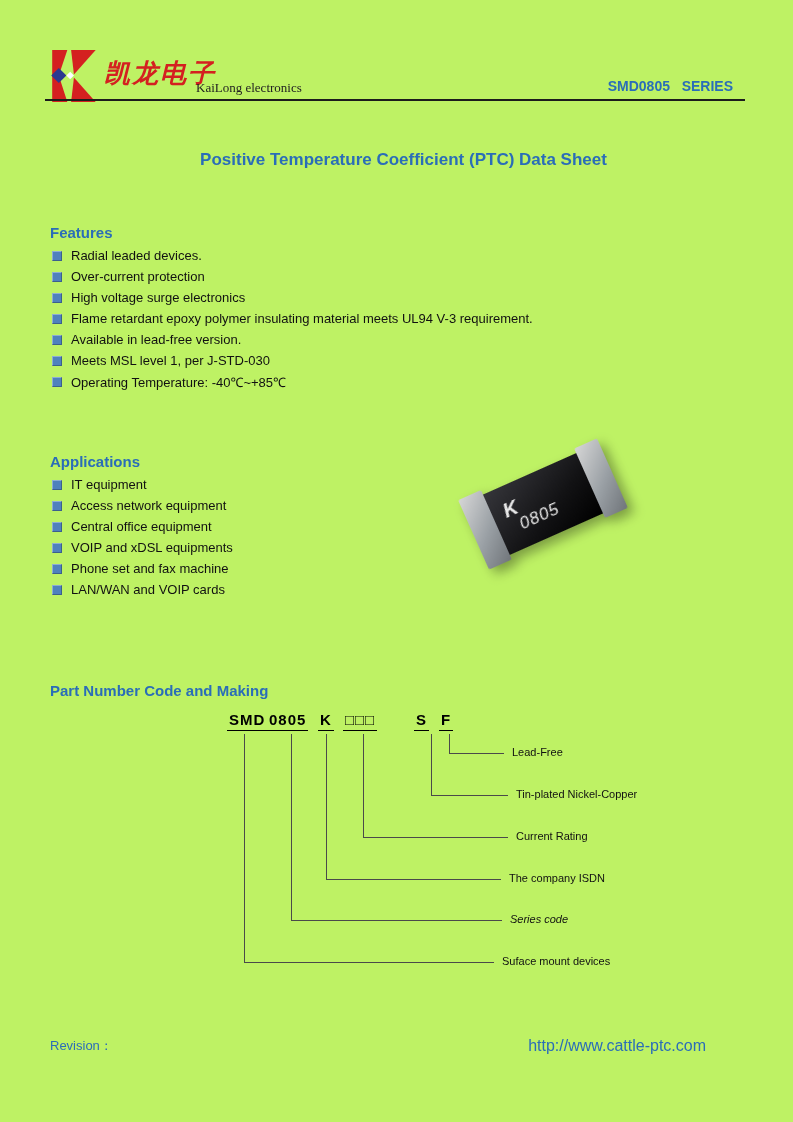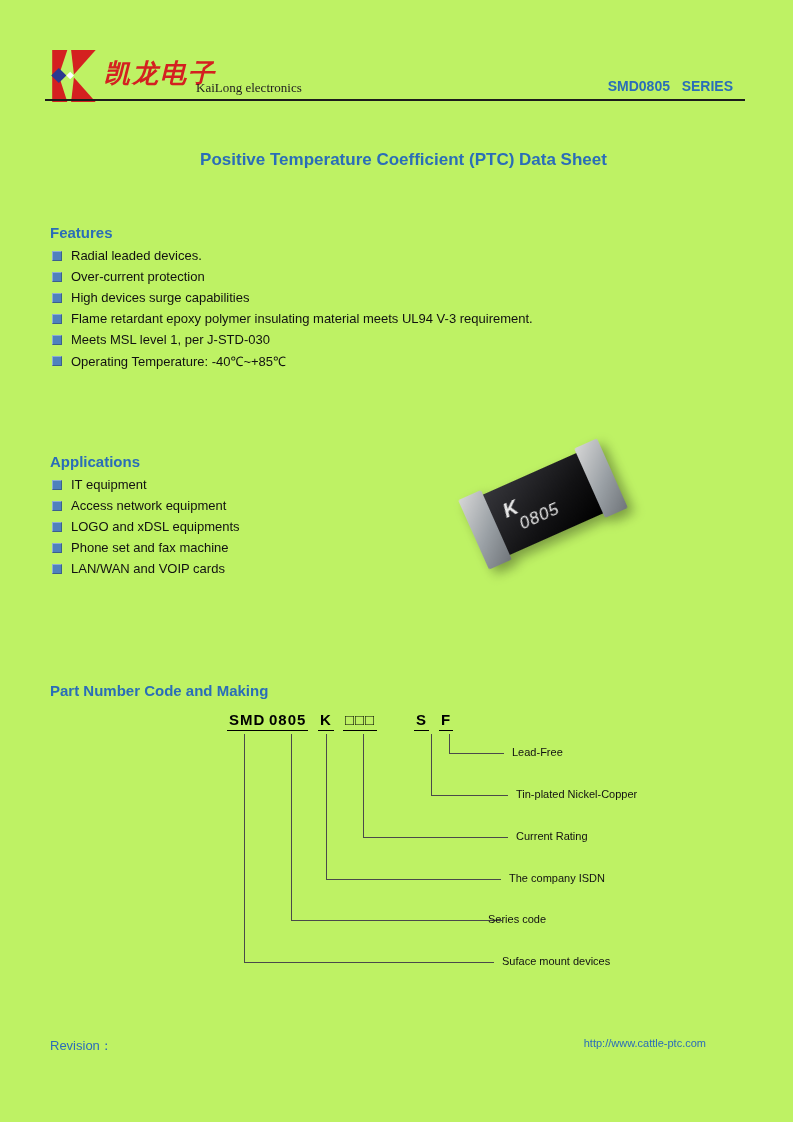--- a/index.html
+++ b/index.html
@@ -50,21 +50,21 @@
   
   #diagram { position:absolute; left:0; top:0; width:793px; height:908px; pointer-events:none;border-radius:24px; }
   .segment { position:absolute; top:711px; font-size:15px; font-weight:bold; color:#000;
              border-bottom:1.5px solid #000; padding:0 2px 2px 2px; letter-spacing:1px; }
   .vline { position:absolute; width:1px; background:#4a4a4a; }
   .hline { position:absolute; height:1px; background:#4a4a4a; }
   .diagram-label { position:absolute; font-size:11px; color:#111; white-space:nowrap;text-align:right; }
 
   
   .footer-revision { position:absolute; left:50px; top:1037px; font-size:13px; color:var(--accent); }
-  .footer-url { position:absolute; right:87px; top:1037px; font-size:11px; color:var(--accent);
+  .footer-url { position:absolute; right:87px; top:1037px; font-size:16px; color:var(--accent);
                 text-decoration:none; }
 </style>
 </head>
 <body>
 
 <div class="page">
 
   <svg class="logo-svg" width="58" height="52" viewBox="0 0 60 55">
     <polygon points="8,0 24,0 15,27 24,55 8,55" fill="#d42020"></polygon>
     <polygon points="28,0 54,0 31,26" fill="#d42020"></polygon>
@@ -84,25 +84,29 @@
       <li class="bullet-item">
         <span class="bullet"></span>
         <span>Radial leaded devices.</span>
       </li>
       <li class="bullet-item">
         <span class="bullet"></span>
         <span>Over-current protection</span>
       </li>
       <li class="bullet-item">
         <span class="bullet"></span>
-        <span>High devices surge capabilities</span>
+        <span>High voltage surge electronics</span>
       </li>
       <li class="bullet-item">
         <span class="bullet"></span>
         <span>Flame retardant epoxy polymer insulating material meets UL94 V-3 requirement.</span>
+      </li>
+      <li class="bullet-item">
+        <span class="bullet"></span>
+        <span>Available in lead-free version.</span>
       </li>
       <li class="bullet-item">
         <span class="bullet"></span>
         <span>Meets MSL level 1, per J-STD-030</span>
       </li>
       <li class="bullet-item">
         <span class="bullet"></span>
         <span>Operating Temperature: -40℃~+85℃</span>
       </li>
     </ul>
@@ -112,21 +116,25 @@
       <li class="bullet-item">
         <span class="bullet"></span>
         <span>IT equipment</span>
       </li>
       <li class="bullet-item">
         <span class="bullet"></span>
         <span>Access network equipment</span>
       </li>
       <li class="bullet-item">
         <span class="bullet"></span>
-        <span>LOGO and xDSL equipments</span>
+        <span>Central office equipment</span>
+      </li>
+      <li class="bullet-item">
+        <span class="bullet"></span>
+        <span>VOIP and xDSL equipments</span>
       </li>
       <li class="bullet-item">
         <span class="bullet"></span>
         <span>Phone set and fax machine</span>
       </li>
       <li class="bullet-item">
         <span class="bullet"></span>
         <span>LAN/WAN and VOIP cards</span>
       </li>
     </ul>
@@ -157,21 +165,21 @@
       <div class="hline" style="left: 431px; top: 795px; width: 77px;"></div>
       <span class="diagram-label" style="left: 516px; top: 788px;">Tin-plated Nickel-Copper</span>
       <div class="vline" style="left: 363px; top: 734px; height: 103px;"></div>
       <div class="hline" style="left: 363px; top: 837px; width: 145px;"></div>
       <span class="diagram-label" style="left: 516px; top: 830px;">Current Rating</span>
       <div class="vline" style="left: 326px; top: 734px; height: 145px;"></div>
       <div class="hline" style="left: 326px; top: 879px; width: 175px;"></div>
       <span class="diagram-label" style="left: 509px; top: 872px;">The company ISDN</span>
       <div class="vline" style="left: 291px; top: 734px; height: 186px;"></div>
       <div class="hline" style="left: 291px; top: 920px; width: 211px;"></div>
-      <span class="diagram-label" style="left: 488px; top: 913px;">Series code</span>
+      <span class="diagram-label" style="left: 510px; top: 913px; font-style: italic;">Series code</span>
       <div class="vline" style="left: 244px; top: 734px; height: 228px;"></div>
       <div class="hline" style="left: 244px; top: 962px; width: 250px;"></div>
       <span class="diagram-label" style="left: 502px; top: 955px;">Suface mount devices</span>
     </div>
 
   <span class="footer-revision">Revision：</span>
   <a class="footer-url" href="#">http://www.cattle-ptc.com</a>
 
 </div>
 

